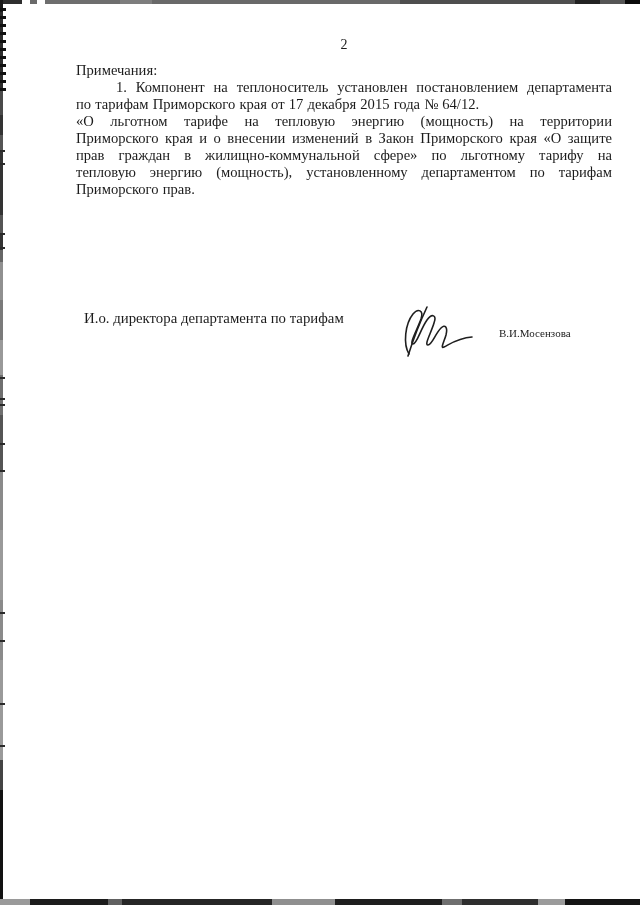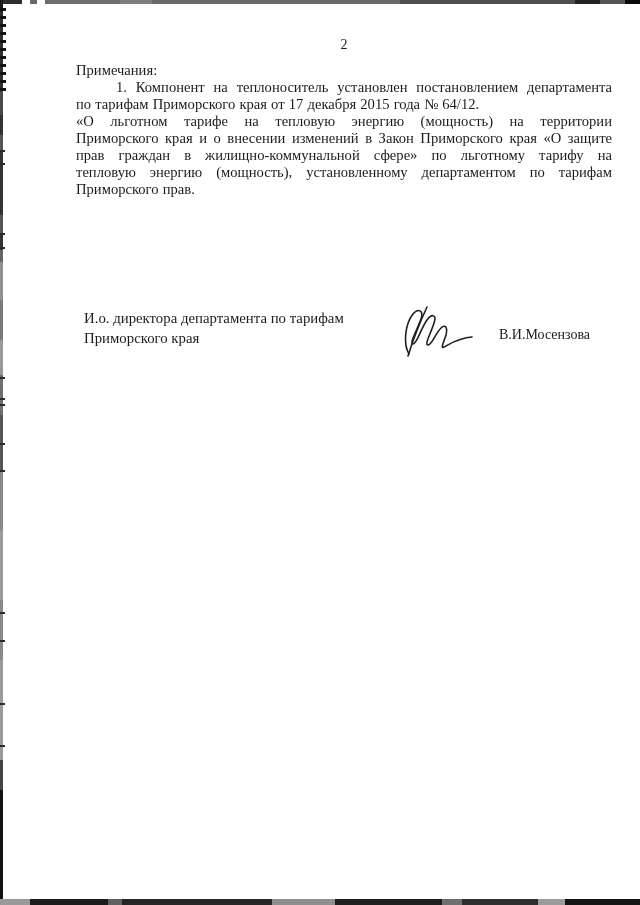--- a/index.html
+++ b/index.html
@@ -56,21 +56,21 @@
   .ln-left{text-align:center;text-align-last:left;}
   .ind{text-indent:40px;}
   .sig-block{position:absolute;top:306px;left:8px;width:556px;height:60px;}
   .sig-title{
     position:absolute;left:76px;top:2px;width:300px;
     font-size:14.8px;line-height:20px;text-align:left;
   }
   .sig-svg{position:absolute;left:392px;top:-2px;}
   .sig-name{
     position:absolute;left:491px;top:21px;
-    font-size:14px;
+    font-size:11px;
   }
 </style>
 </head>
 <body>
 
 <div class="page">
 
   <div class="edge-top"></div>
   <div class="edge-left"></div>
   <div class="edge-left-ticks"></div>
@@ -98,21 +98,20 @@
     <div class="ln">«О льготном тарифе на тепловую энергию (мощность) на территории</div>
     <div class="ln">Приморского края и о внесении изменений в Закон Приморского края «О защите</div>
     <div class="ln">прав граждан в жилищно-коммунальной сфере» по льготному тарифу на</div>
     <div class="ln">тепловую энергию (мощность), установленному департаментом по тарифам</div>
     <div class="ln-left">Приморского прав.</div>
   </div>
 
   <div class="sig-block">
     <div class="sig-title">
       <div>И.о. директора департамента по тарифам</div>
-      <div>Приморского края</div>
     </div>
     <svg class="sig-svg" width="74" height="56" viewBox="0 0 74 56" aria-hidden="true">
       <g fill="none" stroke="#1f1f1f" stroke-width="1.6" stroke-linecap="round" stroke-linejoin="round">
         <path d="M9,50 C3,40 5,20 13,10 C18,4 24,6 21,15 C17,26 9,40 13,40 C17,40 20,26 27,16 C32,9 37,11 34,19 C31,29 24,41 28,41 C32,41 35,30 41,24 C45,20 48,23 46,31 C44,38 40,45 44,43 C50,40 58,34 72,33"></path>
         <path d="M27,3 C20,18 13,36 8,52"></path>
       </g>
     </svg>
     <div class="sig-name">В.И.Мосензова</div>
   </div>
 

